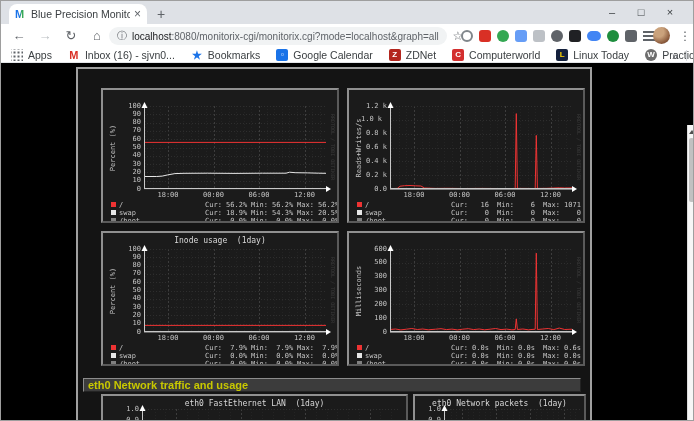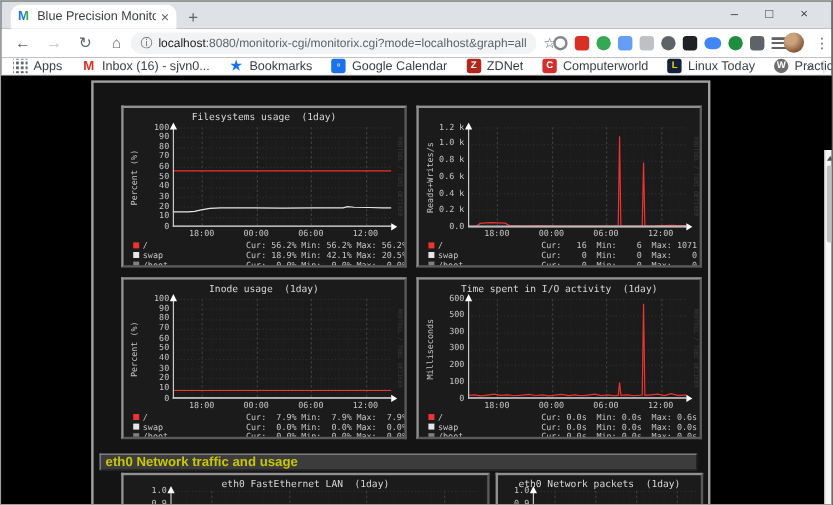--- a/index.html
+++ b/index.html
@@ -142,21 +142,20 @@
     <span class="bm-right">
       <span class="chev">»</span>
       <span class="vsep"></span>
     </span>
   </div>
 
   <div class="content">
     <div class="mx-container" id="mx-body">
       <div class="mx-header" style="top: 309px; color: rgb(200, 200, 0);">eth0 Network traffic and usage</div>
     <div class="gpanel" style="left: 23px; top: 19px; width: 238px; height: 135px;">
-          <div class="gtitle" style="left: 0px; right: 0px; top: 3px;">Filesystems usage  (1day)</div>
           <div class="gylab" style="left: -32.5px; top: 53.5px; width: 83px;">Percent (%)</div>
           <svg width="182" height="83" style="position: absolute; overflow: visible; left: 41px; top: 16px;">
             <line x1="1.5" y1="0" x2="1.5" y2="83" stroke="#242424" stroke-dasharray="1,2"></line>
             <line x1="9.5" y1="0" x2="9.5" y2="83" stroke="#242424" stroke-dasharray="1,2"></line>
             <line x1="16.5" y1="0" x2="16.5" y2="83" stroke="#242424" stroke-dasharray="1,2"></line>
             <line x1="24.5" y1="0" x2="24.5" y2="83" stroke="#3d3d3d" stroke-dasharray="2,2"></line>
             <line x1="32.5" y1="0" x2="32.5" y2="83" stroke="#242424" stroke-dasharray="1,2"></line>
             <line x1="39.5" y1="0" x2="39.5" y2="83" stroke="#242424" stroke-dasharray="1,2"></line>
             <line x1="47.5" y1="0" x2="47.5" y2="83" stroke="#242424" stroke-dasharray="1,2"></line>
             <line x1="54.5" y1="0" x2="54.5" y2="83" stroke="#242424" stroke-dasharray="1,2"></line>
@@ -210,21 +209,21 @@
           <span class="gtick" style="left: 141.024px; width: 30px; top: 102px; text-align: center;">06:00</span>
           <span class="gtick" style="left: 186.524px; width: 30px; top: 102px; text-align: center;">12:00</span>
           <span class="lsq" style="left: 8px; top: 112px; background: rgb(238, 51, 51);"></span>
           <span class="gleg" style="left: 16px; top: 112px;">/</span>
           <span class="gleg" style="left: 102px; top: 112px;">Cur: 56.2%</span>
           <span class="gleg" style="left: 148px; top: 112px;">Min: 56.2%</span>
           <span class="gleg" style="left: 194px; top: 112px;">Max: 56.2%</span>
           <span class="lsq" style="left: 8px; top: 120px; background: rgb(230, 230, 230);"></span>
           <span class="gleg" style="left: 16px; top: 120px;">swap</span>
           <span class="gleg" style="left: 102px; top: 120px;">Cur: 18.9%</span>
-          <span class="gleg" style="left: 148px; top: 120px;">Min: 42.1%</span>
+          <span class="gleg" style="left: 148px; top: 120px;">Min: 54.3%</span>
           <span class="gleg" style="left: 194px; top: 120px;">Max: 20.5%</span>
           <span class="lsq" style="left: 8px; top: 128px; background: rgb(128, 128, 128);"></span>
           <span class="gleg" style="left: 16px; top: 128px;">/boot</span>
           <span class="gleg" style="left: 102px; top: 128px;">Cur:  0.0%</span>
           <span class="gleg" style="left: 148px; top: 128px;">Min:  0.0%</span>
           <span class="gleg" style="left: 194px; top: 128px;">Max:  0.0%</span>
           <div class="gsig" style="right: 1px; top: 16px; height: 83px;">RRDTOOL / TOBI OETIKER</div>
         </div>
         <div class="gpanel" style="left: 269px; top: 19px; width: 238px; height: 135px;">
           <div class="gylab" style="left: -32.5px; top: 53.5px; width: 83px;">Reads+Writes/s</div>
@@ -265,21 +264,21 @@
             <line x1="0.5" y1="0" x2="0.5" y2="83" stroke="#c8c8c8"></line>
             <line x1="0" y1="82.5" x2="182" y2="82.5" stroke="#c8c8c8"></line>
             <polygon points="-2.5,2 3.5,2 0.5,-4" fill="#ffffff"></polygon>
             <polygon points="182,80 182,86 187,83" fill="#ffffff"></polygon>
           </svg>
           <span class="gtick" style="left: 12px; width: 26px; top: 95.5px; text-align: right;">0.0</span>
           <span class="gtick" style="left: 12px; width: 26px; top: 81.6667px; text-align: right;">0.2 k</span>
           <span class="gtick" style="left: 12px; width: 26px; top: 67.8333px; text-align: right;">0.4 k</span>
           <span class="gtick" style="left: 12px; width: 26px; top: 54px; text-align: right;">0.6 k</span>
           <span class="gtick" style="left: 12px; width: 26px; top: 40.1667px; text-align: right;">0.8 k</span>
-          <span class="gtick" style="left: 12px; width: 26px; top: 26.3333px; text-align: right;">1.0 k</span>
+          <span class="gtick" style="left: 12px; width: 26px; top: 26.3333px; ">1.0 k</span>
           <span class="gtick" style="left: 12px; width: 26px; top: 12.5px; text-align: right;">1.2 k</span>
           <span class="gtick" style="left: 50.024px; width: 30px; top: 102px; text-align: center;">18:00</span>
           <span class="gtick" style="left: 95.524px; width: 30px; top: 102px; text-align: center;">00:00</span>
           <span class="gtick" style="left: 141.024px; width: 30px; top: 102px; text-align: center;">06:00</span>
           <span class="gtick" style="left: 186.524px; width: 30px; top: 102px; text-align: center;">12:00</span>
           <span class="lsq" style="left: 8px; top: 112px; background: rgb(238, 51, 51);"></span>
           <span class="gleg" style="left: 16px; top: 112px;">/</span>
           <span class="gleg" style="left: 102px; top: 112px;">Cur:   16</span>
           <span class="gleg" style="left: 148px; top: 112px;">Min:    6</span>
           <span class="gleg" style="left: 194px; top: 112px;">Max: 1071</span>
@@ -367,21 +366,20 @@
           <span class="gleg" style="left: 148px; top: 120px;">Min:  0.0%</span>
           <span class="gleg" style="left: 194px; top: 120px;">Max:  0.0%</span>
           <span class="lsq" style="left: 8px; top: 128px; background: rgb(128, 128, 128);"></span>
           <span class="gleg" style="left: 16px; top: 128px;">/boot</span>
           <span class="gleg" style="left: 102px; top: 128px;">Cur:  0.0%</span>
           <span class="gleg" style="left: 148px; top: 128px;">Min:  0.0%</span>
           <span class="gleg" style="left: 194px; top: 128px;">Max:  0.0%</span>
           <div class="gsig" style="right: 1px; top: 16px; height: 83px;">RRDTOOL / TOBI OETIKER</div>
         </div>
         <div class="gpanel" style="left: 269px; top: 162px; width: 238px; height: 135px;">
-          <div class="gtitle" style="left: 0px; right: 0px; top: 3px;">Time spent in I/O activity  (1day)</div>
           <div class="gylab" style="left: -32.5px; top: 53.5px; width: 83px;">Milliseconds</div>
           <svg width="182" height="83" style="position: absolute; overflow: visible; left: 41px; top: 16px;">
             <line x1="1.5" y1="0" x2="1.5" y2="83" stroke="#242424" stroke-dasharray="1,2"></line>
             <line x1="9.5" y1="0" x2="9.5" y2="83" stroke="#242424" stroke-dasharray="1,2"></line>
             <line x1="16.5" y1="0" x2="16.5" y2="83" stroke="#242424" stroke-dasharray="1,2"></line>
             <line x1="24.5" y1="0" x2="24.5" y2="83" stroke="#3d3d3d" stroke-dasharray="2,2"></line>
             <line x1="32.5" y1="0" x2="32.5" y2="83" stroke="#242424" stroke-dasharray="1,2"></line>
             <line x1="39.5" y1="0" x2="39.5" y2="83" stroke="#242424" stroke-dasharray="1,2"></line>
             <line x1="47.5" y1="0" x2="47.5" y2="83" stroke="#242424" stroke-dasharray="1,2"></line>
             <line x1="54.5" y1="0" x2="54.5" y2="83" stroke="#242424" stroke-dasharray="1,2"></line>

